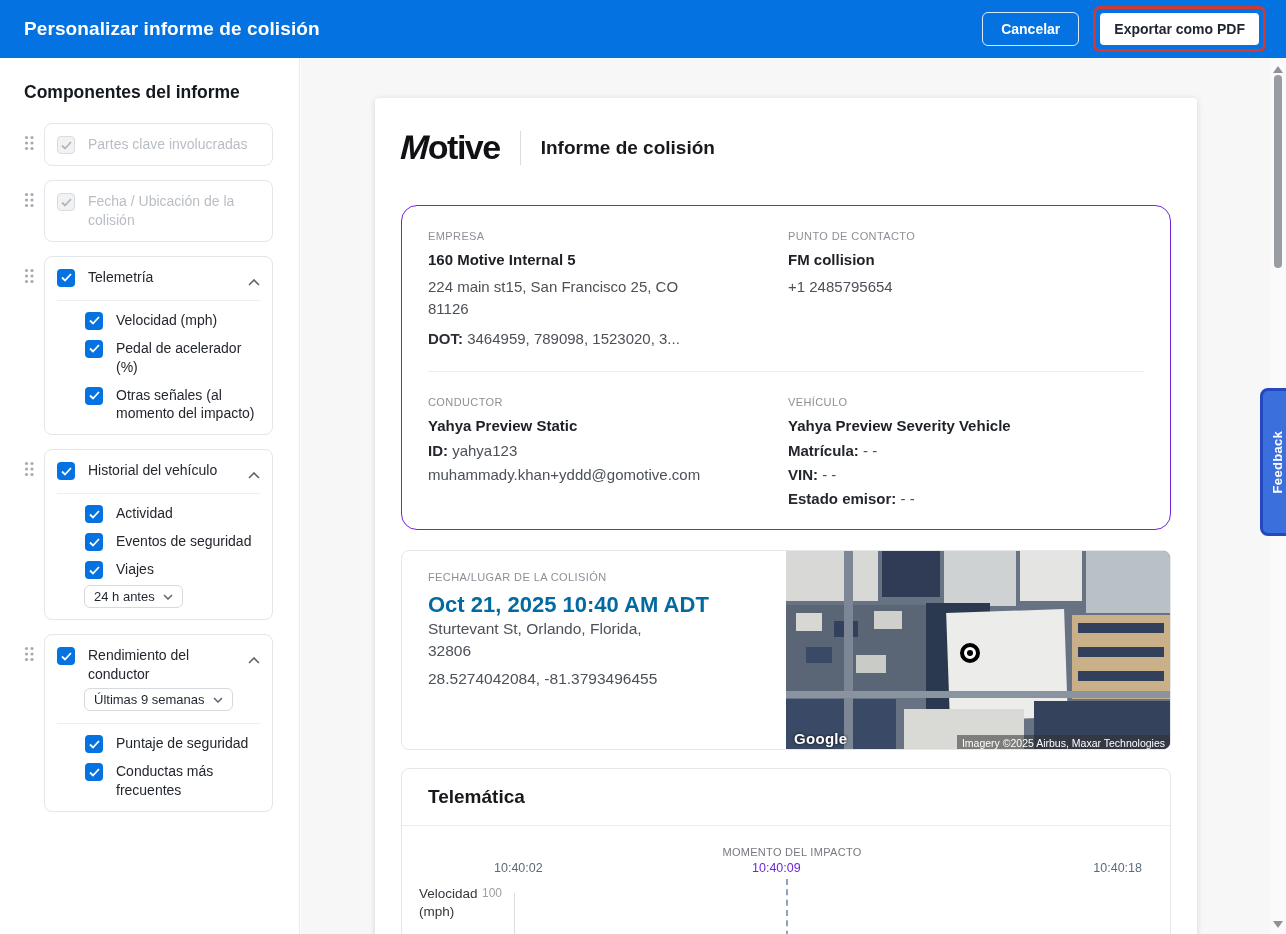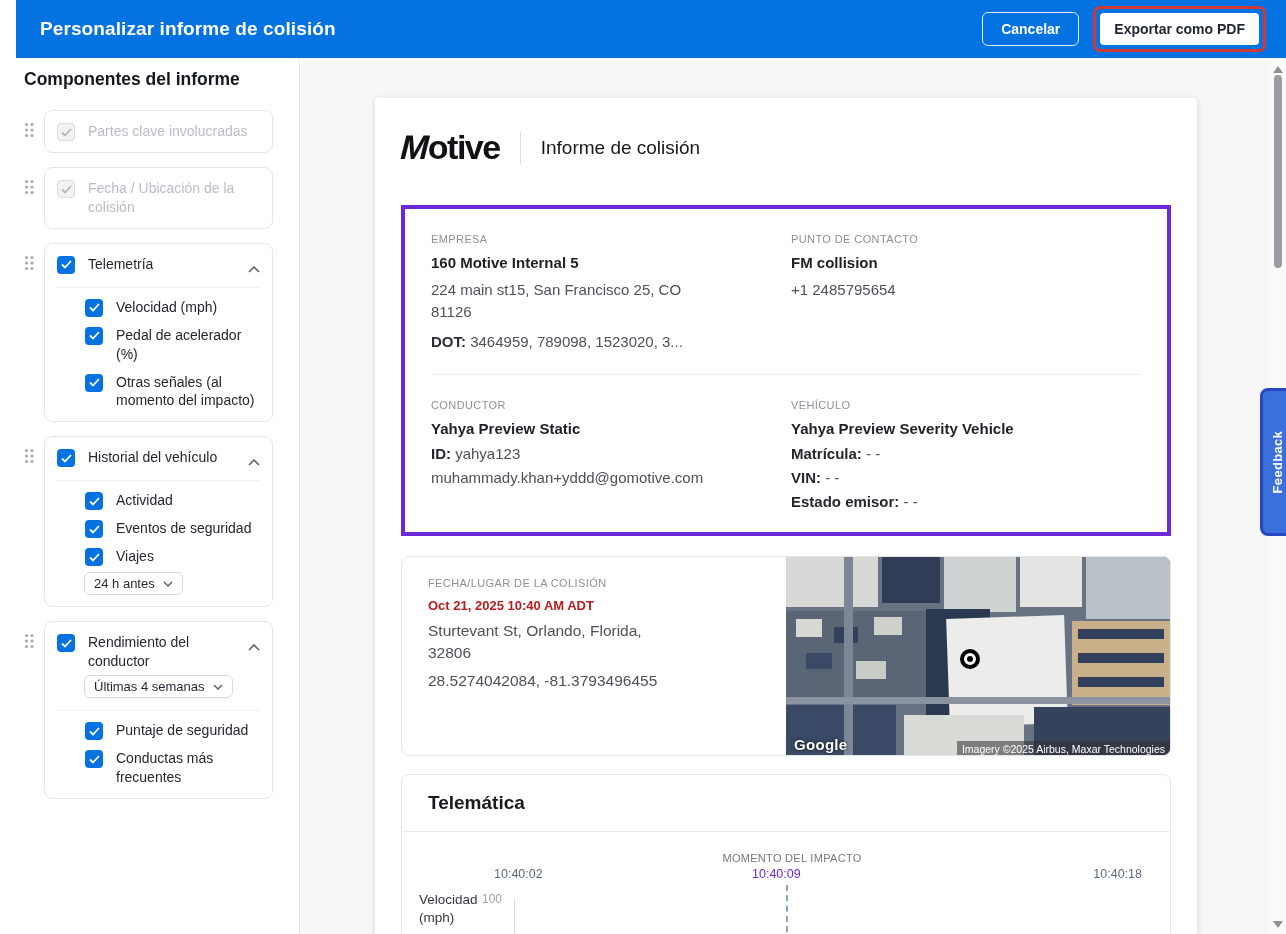--- a/index.html
+++ b/index.html
@@ -1,29 +1,29 @@
 <!DOCTYPE html>
 <html><head>
 <meta charset="utf-8">
 <style>
   * { margin:0; padding:0; box-sizing:border-box; }
   html,body { width:1286px; height:934px; overflow:hidden; font-family:"Liberation Sans", sans-serif; background:#fff; }
   .app { position:relative; width:1286px; height:934px; overflow:hidden; }
 
   
-  .topbar { position:absolute; top:0; left:16px; right:0; height:58px; background:#0473e1; display:flex; align-items:center; justify-content:space-between; padding:0 20px 0 24px; z-index:30; }
+  .topbar { position:absolute; top:0; left:0; right:0; height:58px; background:#0473e1; display:flex; align-items:center; justify-content:space-between; padding:0 20px 0 24px; z-index:30; }
   .topbar h1 { color:#fff; font-size:19px; font-weight:700; letter-spacing:.1px; }
   .topbar .actions { display:flex; align-items:center; gap:14px; }
   .btn-cancel { background:transparent; border:1px solid rgba(255,255,255,.85); color:#fff; font-weight:700; font-size:14px; height:34px; padding:0 18px; border-radius:6px; cursor:pointer; font-family:inherit; }
   .annotation-box { border:3px solid #cf3a34; border-radius:7px; padding:4px; }
   .btn-export { background:#fff; border:none; color:#1f2430; font-weight:700; font-size:14px; height:32px; padding:0 14px; border-radius:4px; cursor:pointer; font-family:inherit; }
 
   
   .sidebar { position:absolute; top:58px; left:0; width:300px; bottom:0; background:#fff; border-right:1px solid #e7e8ea; overflow:hidden; z-index:10; }
-  .sidebar h2 { font-size:17.5px; font-weight:700; color:#14181f; padding:11px 24px 6px 24px; }
+  .sidebar h2 { font-size:17.5px; font-weight:700; color:#14181f; padding:24px 24px 6px 24px; }
   .side-row { display:flex; gap:8px; padding:14px 26px 0 24px; }
   .grip { flex:0 0 12px; margin-top:12px; cursor:grab; }
   .card { flex:1; border:1px solid #e4e6e9; border-radius:8px; padding:11px 12px; background:#fff; }
   .cbrow { display:flex; align-items:flex-start; gap:13px; }
   .cb { flex:0 0 18px; width:18px; height:18px; border-radius:4px; background:#0473e1; display:flex; align-items:center; justify-content:center; margin-top:1px; cursor:pointer; }
   .cb svg { display:block; }
   .cb.disabled { background:#f1f2f3; border:1px solid #d9dbde; }
   .lbl { font-size:14px; color:#23272e; line-height:1.35; }
   .lbl.muted { color:#b9bdc4; }
   .chev { margin-left:auto; flex:0 0 12px; margin-top:4px; cursor:pointer; }
@@ -33,36 +33,36 @@
   .sel-viajes { margin:6px 0 0 27px; }
   .sel-weeks { margin:4px 0 2px 27px; }
 
   
   .main { position:absolute; top:58px; left:301px; right:0; bottom:0; background:#f7f7f8; overflow:hidden; }
   .page { position:absolute; left:74px; top:40px; width:822px; height:1400px; background:#fff; border-radius:4px; box-shadow:0 1px 6px rgba(0,0,0,.14); }
   .logo-row { display:flex; align-items:center; gap:20px; margin:30px 26px 38px 26px; }
   .logo { font-size:34px; font-weight:700; color:#101114; letter-spacing:-1.5px; }
   .logo .m { display:inline-block; transform:skewX(-14deg); }
   .vline { width:1px; height:34px; background:#dadcdf; }
-  .report-title { font-size:19px; font-weight:400; color:#17191d; }
-
-  .info-card { margin:12px 26px; border:4px solid #6d28d9; border-radius:0; }
+  .report-title { font-size:19px; font-weight:700; color:#17191d; }
+
+  .info-card { margin:12px 26px; border:1px solid #6d28d9; border-radius:16px; }
   .info-grid { display:grid; grid-template-columns:360px 1fr; padding:24px 26px 22px 26px; }
   .tag { font-size:11px; letter-spacing:.4px; color:#8c9096; margin-bottom:9px; }
   .name { font-size:15px; font-weight:700; color:#1d2025; margin-bottom:8px; }
   .txt { font-size:15px; color:#4c5158; line-height:1.45; }
   .txt b { color:#2a2e34; }
   .wrapnarrow { width:265px; overflow-wrap:anywhere; margin-bottom:8px; }
   .info-card hr { border:none; border-top:1px solid #ebedef; margin:0 26px; }
   .kv { font-size:15px; color:#4c5158; margin-top:7px; }
   .kv b { color:#24282e; }
 
   .incident-card { margin:20px 26px 0 26px; border:1px solid #e6e7e9; border-radius:8px; height:200px; display:flex; overflow:hidden; }
   .incident-text { flex:1; padding:20px 0 0 26px; }
-  .incident-text .date { font-size:13px; font-weight:700; color:#b91c1c; margin-bottom:7px; }
+  .incident-text .date { font-size:22px; font-weight:700; color:#0369a1; }
   .incident-addr { width:252px; overflow-wrap:anywhere; font-size:15.5px; color:#4c5158; line-height:1.4; margin-bottom:8px; }
   .coords { font-size:15.5px; color:#4c5158; }
 
   
   .map { position:relative; flex:0 0 384px; height:200px; background:#677382; overflow:hidden; }
   .map div { position:absolute; }
   .google { left:8px; bottom:4px; color:#fff; font-weight:700; font-size:15px; letter-spacing:.3px; text-shadow:0 0 3px rgba(0,0,0,.9); }
   .attrib { right:0; bottom:0; background:rgba(50,50,50,.55); color:#fff; font-size:10.5px; padding:2px 5px; }
   .marker { left:174px; top:92px; width:20px; height:20px; border:4px solid #000; background:#fff; border-radius:50%; }
   .marker::after { content:""; position:absolute; left:3px; top:3px; width:6px; height:6px; background:#000; border-radius:50%; }
@@ -284,21 +284,21 @@
               <svg width="11" height="9">
                 <path d="M1 4.5 L4 7.5 L10 1" stroke="#fff" stroke-width="1.8" fill="none"></path>
               </svg>
             </span>
           <span class="lbl" style="max-width:128px;">Rendimiento del conductor</span>
           <span class="chev"><svg width="12" height="7">
                 <path d="M1 6 L6 1 L11 6" stroke="#5f6368" stroke-width="1.6" fill="none"></path>
               </svg></span>
         </div>
         <div class="select sel-weeks">
-          <span>Últimas 4 semanas</span>
+          <span>Últimas 9 semanas</span>
           <svg width="10" height="6">
               <path d="M1 1 L5 5 L9 1" stroke="#5f6368" stroke-width="1.5" fill="none"></path>
             </svg>
         </div>
         <div class="divider"></div>
         <div class="subitems">
           <div class="cbrow">
               <span class="cb">
                 <svg width="11" height="9">
                   <path d="M1 4.5 L4 7.5 L10 1" stroke="#fff" stroke-width="1.8" fill="none"></path>

